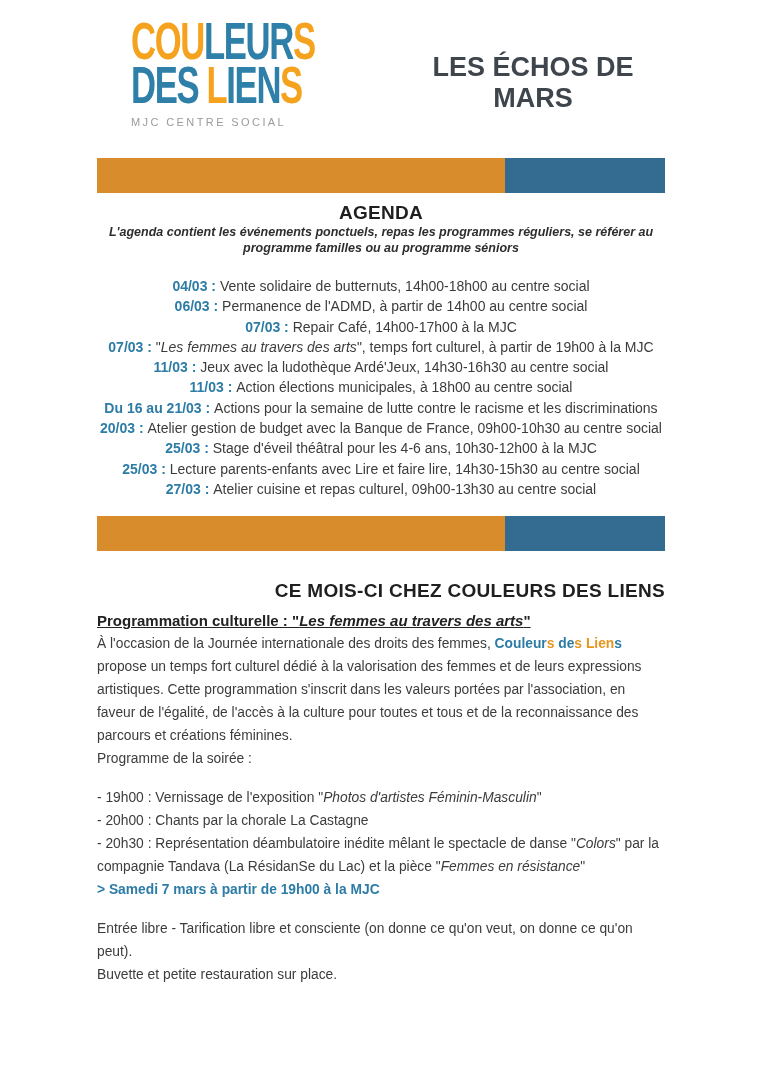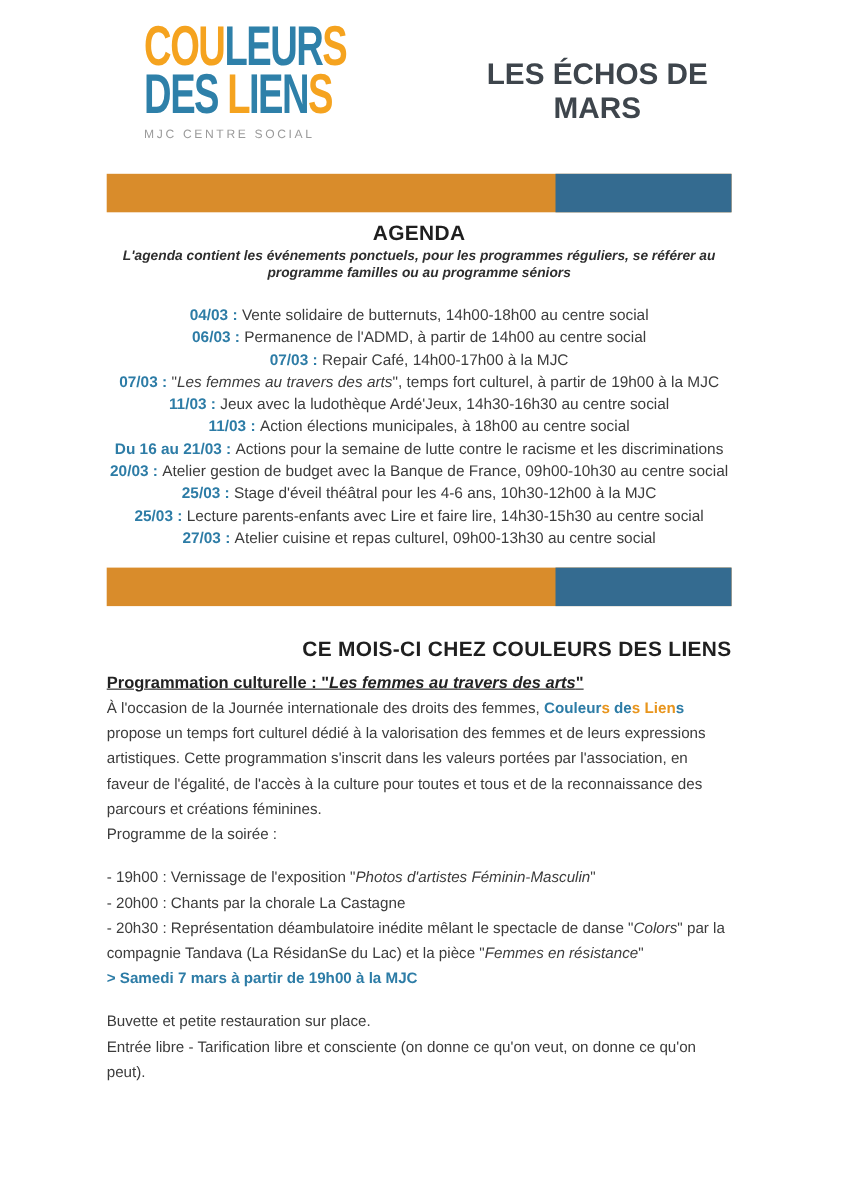--- a/index.html
+++ b/index.html
@@ -16,21 +16,21 @@
   .logo-line {
     font-weight: bold; font-size: 51px; line-height: 44px;
     letter-spacing: -2px; white-space: nowrap;
   }
   .logo-caption {
     width: 192px; margin-top: 8px; 
     font-size: 11px; letter-spacing: 2.4px;
     color: var(--caption, #9B9B9B); white-space: nowrap;
   }
   .doc-title {
-    position: absolute; left: 423px; top: 52px; width: 240px; margin: 0;
+    position: absolute; left: 413px; top: 52px; width: 240px; margin: 0;
     text-align: center; font-size: 27px; line-height: 31px;
     font-weight: bold; color: var(--title, #3E454C);
   }
   
   .content { margin-left: 97px; width: 568px; }
   .banner {
     height: 35px; background: var(--banner-orange, #D98C2B);
     display: flex;
   }
   .banner .banner-blue {
@@ -91,21 +91,21 @@
   </header>
 
   <div class="content">
 
     <div class="banner" id="banner-top">
       <div class="banner-blue"></div>
     </div>
 
     <section>
       <h2 class="section-heading" id="agenda-heading">AGENDA</h2>
-      <p class="agenda-subtitle">L'agenda contient les événements ponctuels, pour les programmes réguliers, se référer au programme familles ou au programme séniors</p>
+      <p class="agenda-subtitle">L'agenda contient les événements ponctuels, repas les programmes réguliers, se référer au programme familles ou au programme séniors</p>
       <ul class="agenda-list" id="agenda-list">
           <li><span class="date">04/03 : </span><span>Vente solidaire de butternuts, 14h00-18h00 au centre social</span></li>
           <li><span class="date">06/03 : </span><span>Permanence de l'ADMD, à partir de 14h00 au centre social</span></li>
           <li><span class="date">07/03 : </span><span>Repair Café, 14h00-17h00 à la MJC</span></li>
           <li><span class="date">07/03 : </span><span>"</span><span class="i">Les femmes au travers des arts</span><span>", temps fort culturel, à partir de 19h00 à la MJC</span></li>
           <li><span class="date">11/03 : </span><span>Jeux avec la ludothèque Ardé'Jeux, 14h30-16h30 au centre social</span></li>
           <li><span class="date">11/03 : </span><span>Action élections municipales, à 18h00 au centre social</span></li>
           <li><span class="date">Du 16 au 21/03 : </span><span>Actions pour la semaine de lutte contre le racisme et les discriminations</span></li>
           <li><span class="date">20/03 : </span><span>Atelier gestion de budget avec la Banque de France, 09h00-10h30 au centre social</span></li>
           <li><span class="date">25/03 : </span><span>Stage d'éveil théâtral pour les 4-6 ans, 10h30-12h00 à la MJC</span></li>
@@ -123,19 +123,19 @@
       <p class="prog-title"><span>Programmation culturelle : "</span><span class="i">Les femmes au travers des arts</span><span>"</span></p>
       <p class="flow intro"><span>À l'occasion de la Journée internationale des droits des femmes, </span><span class="b c-accent-blue">Couleur</span><span class="b c-accent-orange">s</span><span class="b c-accent-blue"> de</span><span class="b c-accent-orange">s</span><span class="b c-accent-orange"> Lien</span><span class="b c-accent-blue">s</span><span> propose un temps fort culturel dédié à la valorisation des femmes et de leurs expressions artistiques. Cette programmation s'inscrit dans les valeurs portées par l'association, en faveur de l'égalité, de l'accès à la culture pour toutes et tous et de la reconnaissance des parcours et créations féminines.</span></p>
       <p class="flow prog-label">Programme de la soirée :</p>
       <div class="flow" id="programme-list">
           <div class="pline"><span>- 19h00 : Vernissage de l'exposition "</span><span class="i">Photos d'artistes Féminin-Masculin</span><span>"</span></div>
           <div class="pline"><span>- 20h00 : Chants par la chorale La Castagne</span></div>
           <div class="pline"><span>- 20h30 : Représentation déambulatoire inédite mêlant le spectacle de danse "</span><span class="i">Colors</span><span>" par la compagnie Tandava (La RésidanSe du Lac) et la pièce "</span><span class="i">Femmes en résistance</span><span>"</span></div>
         </div>
       <p class="flow highlight">&gt; Samedi 7 mars à partir de 19h00 à la MJC</p>
       <div class="flow" id="closing-lines">
+          <div class="pline">Entrée libre - Tarification libre et consciente (on donne ce qu'on veut, on donne ce qu'on peut).</div>
           <div class="pline">Buvette et petite restauration sur place.</div>
-          <div class="pline">Entrée libre - Tarification libre et consciente (on donne ce qu'on veut, on donne ce qu'on peut).</div>
         </div>
     </section>
 
   </div>
 </div>
 
 </body></html>

